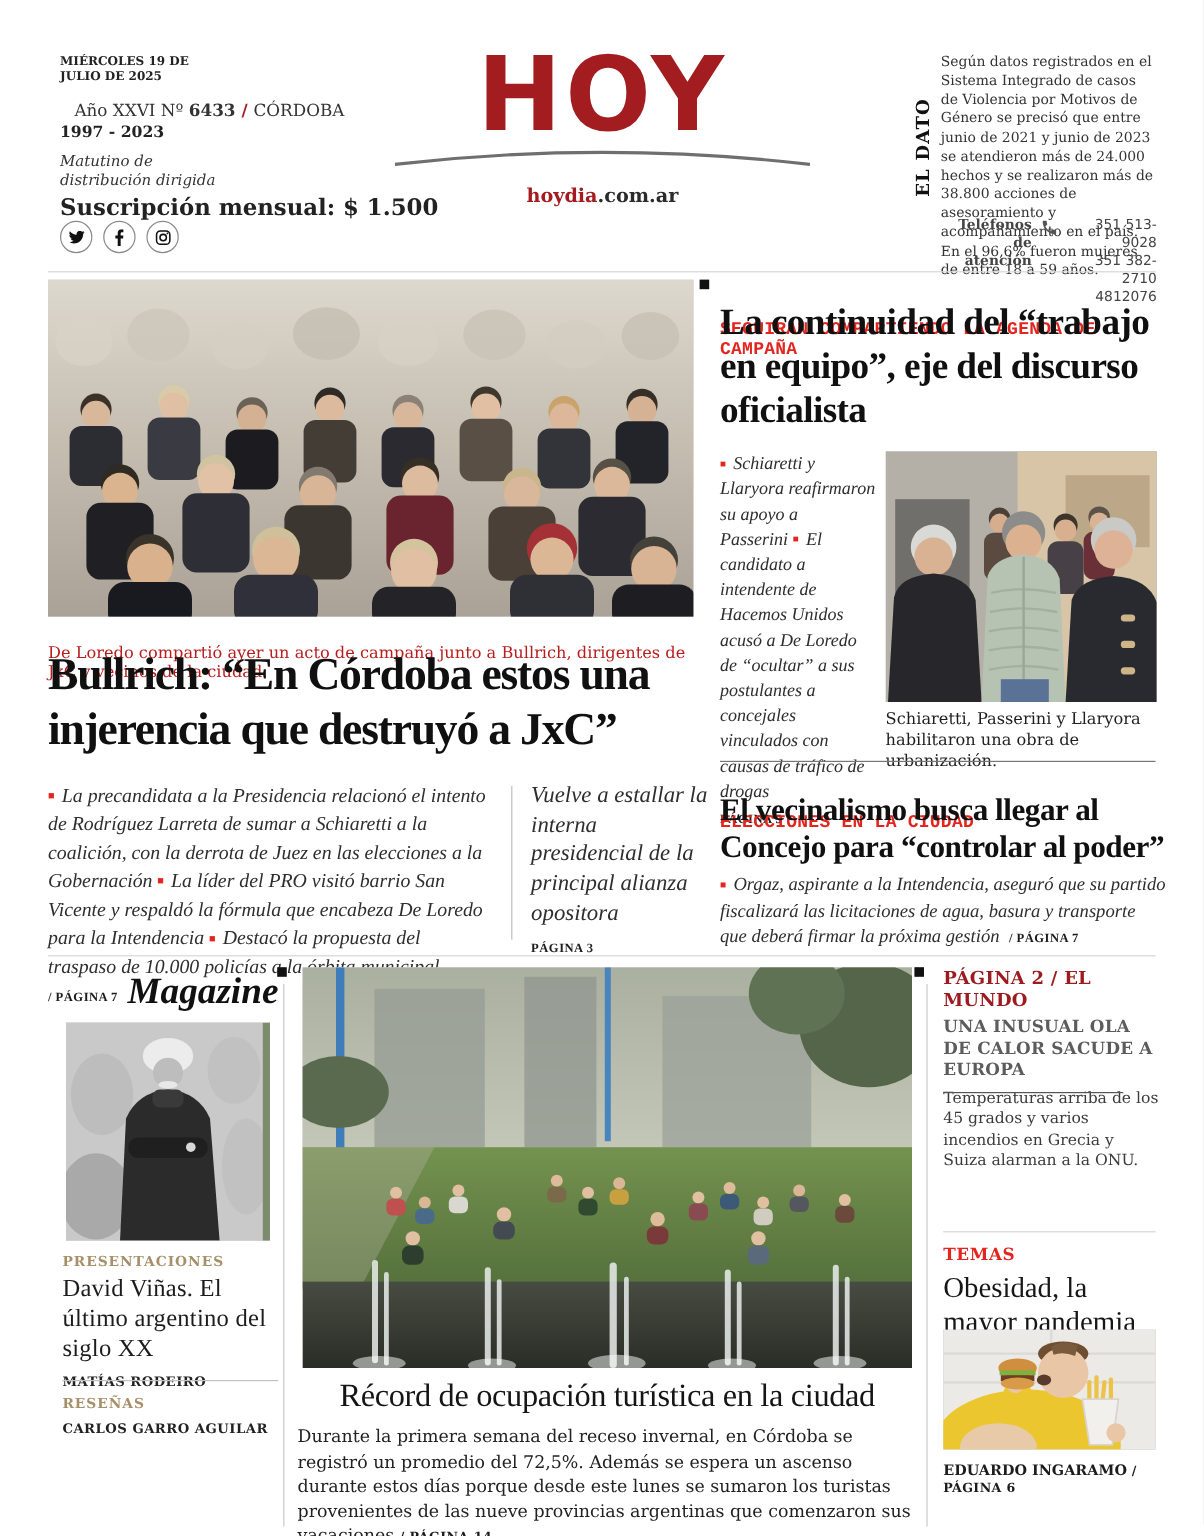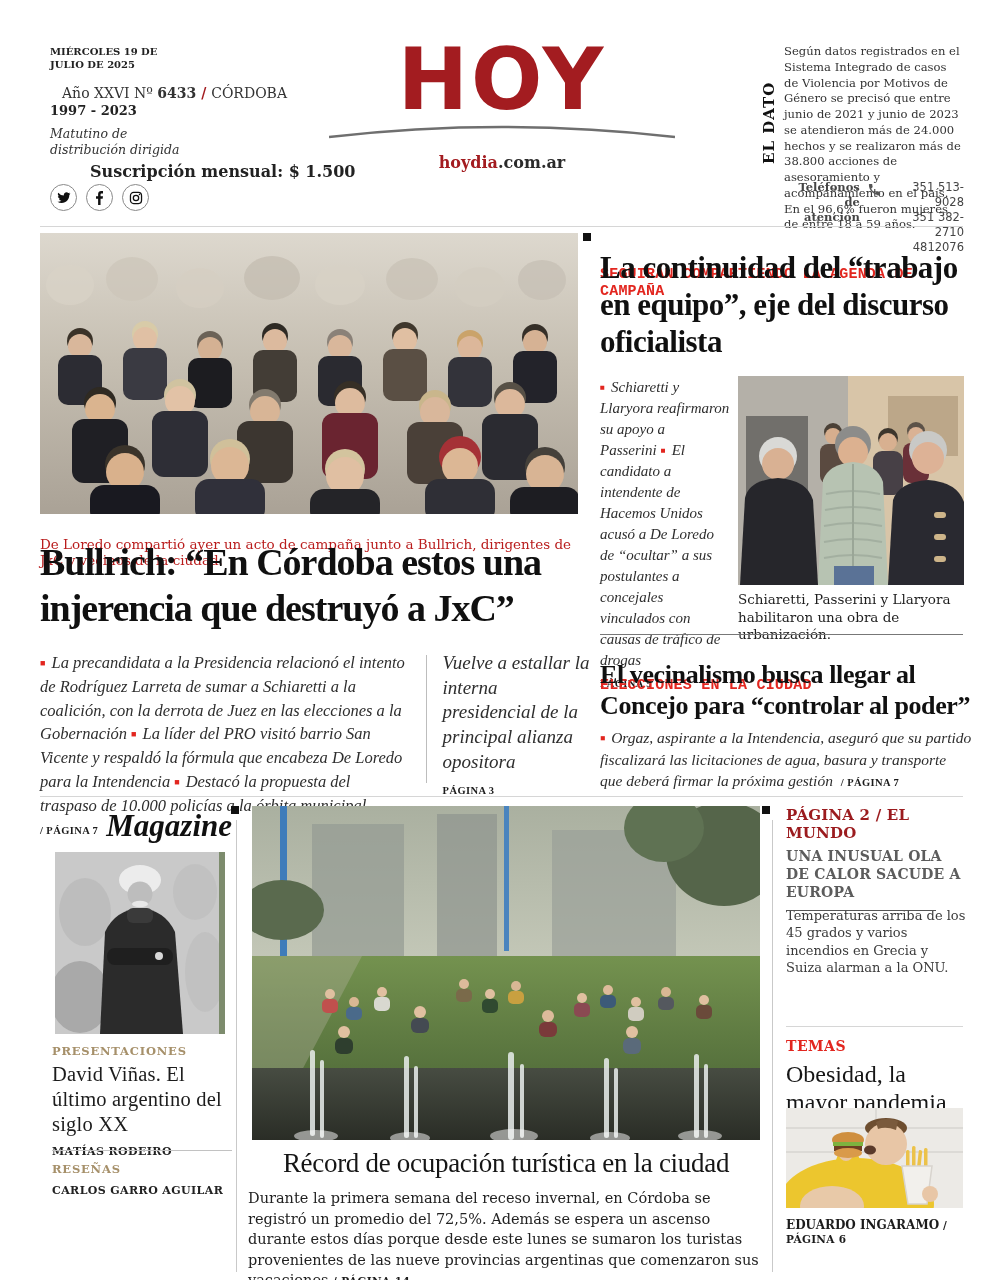--- a/index.html
+++ b/index.html
@@ -17,21 +17,21 @@
         font-family:"DejaVu Serif",serif;color:var(--ink);}
   .abs{position:absolute;}
 
   
   .h-date{left:50px;top:46px;width:240px;font-weight:bold;font-size:10px;line-height:1.25;color:#222;}
   .h-edition{left:62px;top:85px;width:260px;font-size:14px;color:#333;}
   .h-edition .num{font-weight:bold;}
   .h-edition .sep{color:var(--brand-red);font-weight:bold;}
   .h-years{left:50px;top:103px;font-size:13px;font-weight:bold;color:#222;}
   .h-dist{left:50px;top:126px;width:150px;font-style:italic;font-size:12.5px;line-height:1.3;color:#333;}
-  .h-subs{left:50px;top:162px;font-size:16px;font-weight:bold;color:#222;margin-left:40px;}
+  .h-subs{left:50px;top:162px;font-size:19px;font-weight:bold;color:#222;}
   .h-social{left:50px;top:184px;display:flex;gap:9px;}
   .soc{width:25px;height:25px;border:1.2px solid #8a8a8a;border-radius:50%;display:flex;align-items:center;justify-content:center;color:#222;background:#fff;}
   .soc svg{display:block;}
 
   .masthead{left:312px;top:40px;width:380px;text-align:center;}
   .logo{font-family:"DejaVu Sans",sans-serif;font-weight:800;font-size:84px;line-height:0.95;
         color:var(--brand-red);letter-spacing:3px;transform:scaleY(1.02);}
   .mast-curve{display:block;margin:2px auto 0;}
   .mast-sub{font-family:"DejaVu Sans",sans-serif;font-size:20px;letter-spacing:11px;color:#7b7b7b;margin-top:3px;text-indent:11px;}
   .mast-site{font-size:16px;font-weight:bold;margin-top:13px;color:#2b2b2b;}

